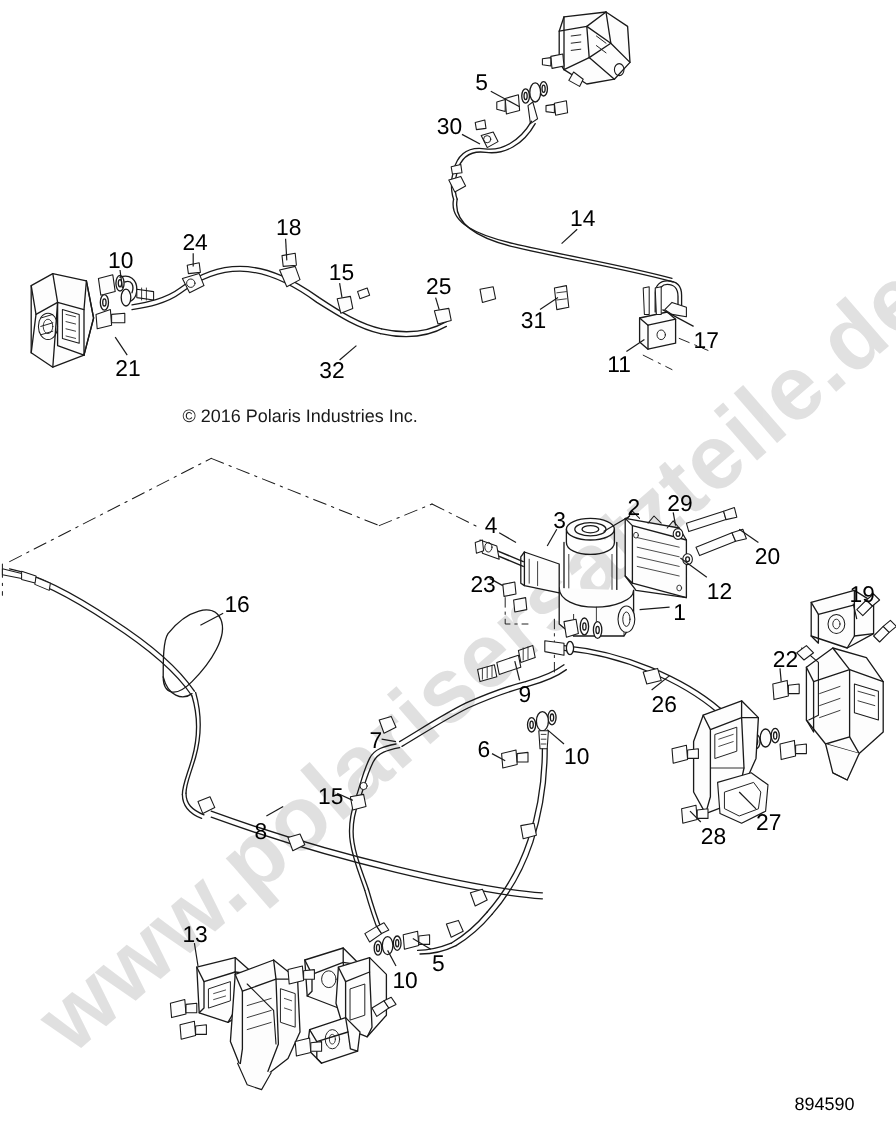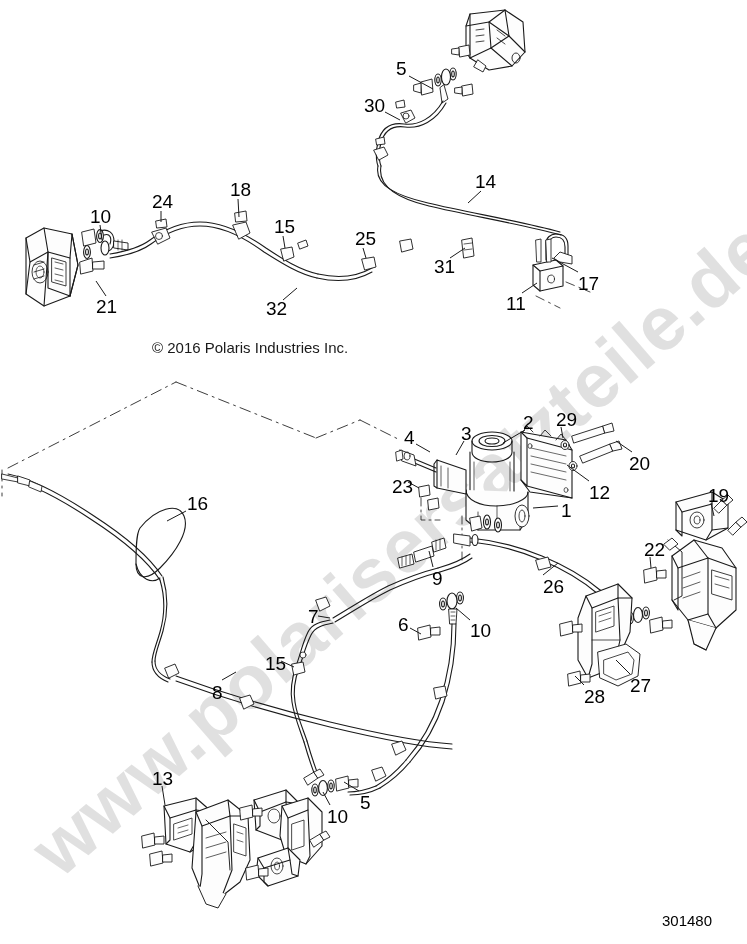--- a/index.html
+++ b/index.html
@@ -583,15 +583,15 @@
         <text x="584" y="703" font-family="&quot;Liberation Sans&quot;, sans-serif" font-size="19" fill="#000000">28</text>
         <text x="265" y="670" font-family="&quot;Liberation Sans&quot;, sans-serif" font-size="19" fill="#000000">15</text>
         <text x="212" y="699" font-family="&quot;Liberation Sans&quot;, sans-serif" font-size="19" fill="#000000">8</text>
         <text x="152" y="785" font-family="&quot;Liberation Sans&quot;, sans-serif" font-size="19" fill="#000000">13</text>
         <text x="327" y="823" font-family="&quot;Liberation Sans&quot;, sans-serif" font-size="19" fill="#000000">10</text>
         <text x="360" y="809" font-family="&quot;Liberation Sans&quot;, sans-serif" font-size="19" fill="#000000">5</text>
       </g>
   </svg>
 
   <div id="copyright">© 2016 Polaris Industries Inc.</div>
-  <div id="partnumber">301480</div>
+  <div id="partnumber">894590</div>
 
 </div>
 
 </body></html>

